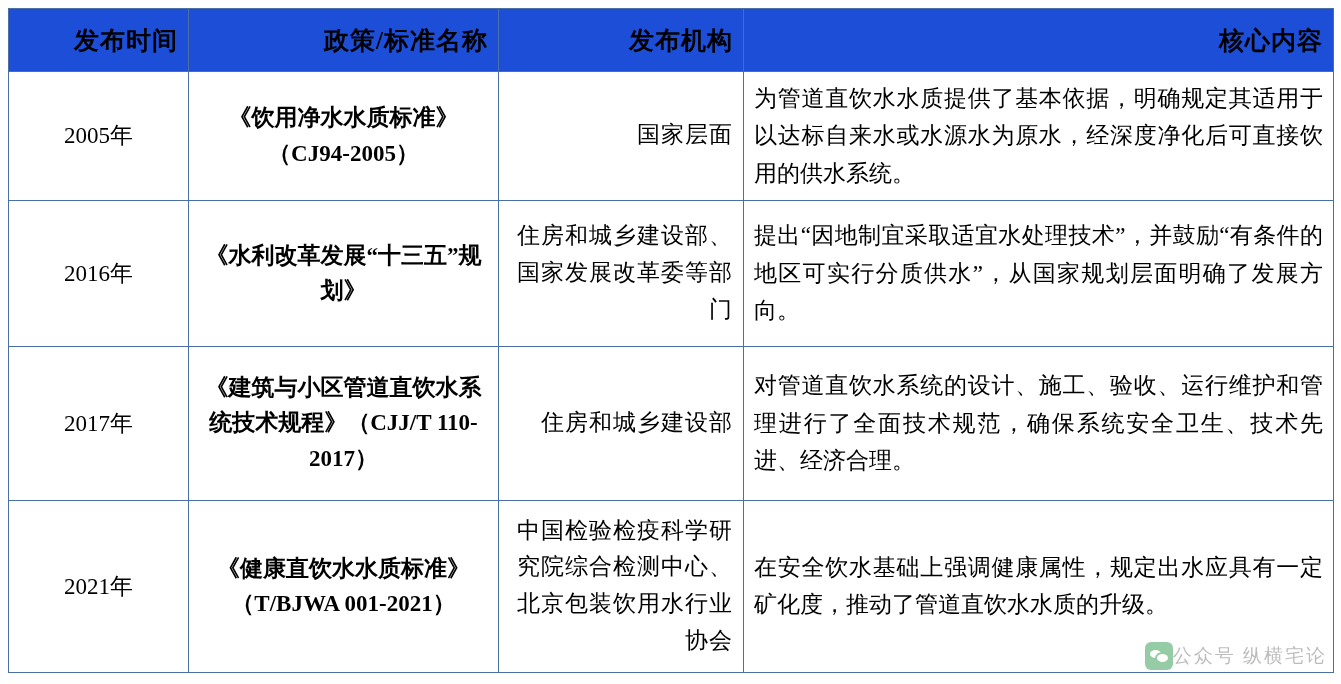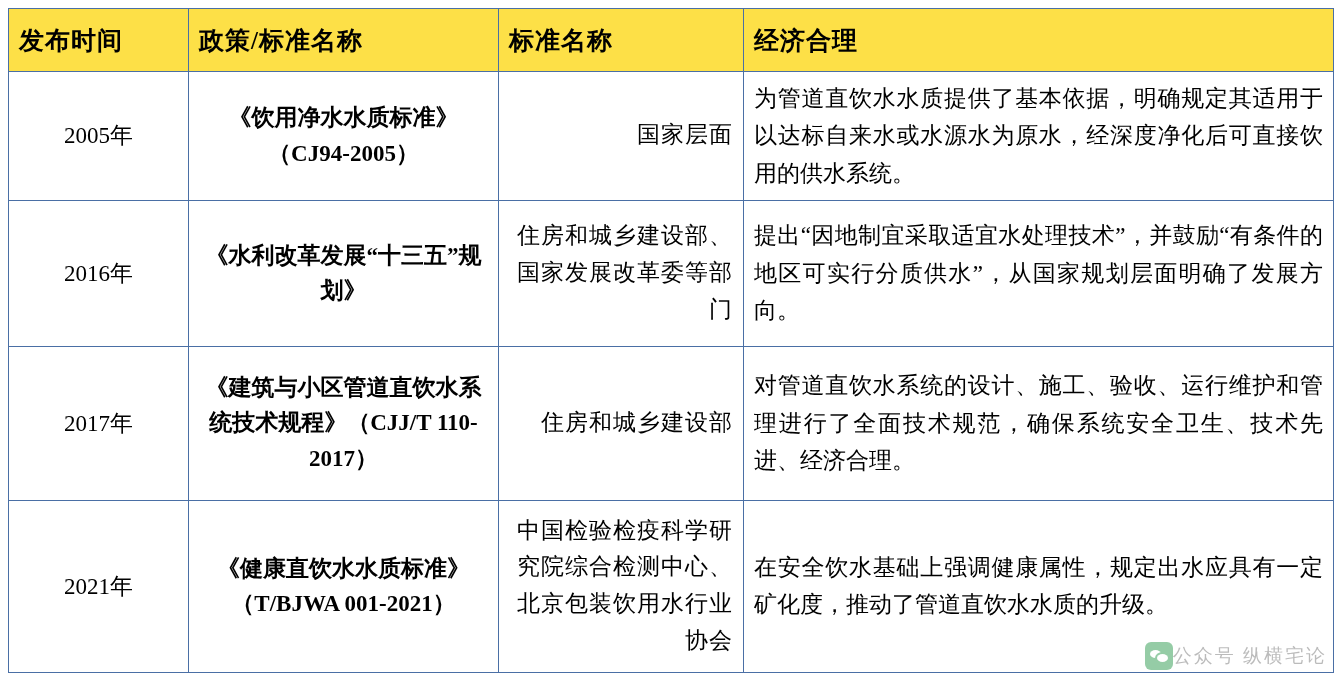--- a/index.html
+++ b/index.html
@@ -25,25 +25,25 @@
     width: 1325px;
     table-layout: fixed;
   }
   table.policy-table td,
   table.policy-table th {
     border: 1px solid #4a6fa5;
     vertical-align: middle;
     padding: 8px 10px;
   }
   thead th {
-    background: #fde047;
+    background: #1d4ed8;
     color: #000000;
     font-weight: bold;
     font-size: 25px;
-    text-align: left;
+    text-align: right;
     height: 46px;
     letter-spacing: 1px;
   }
   col.c-time  { width: 180px; }
   col.c-name  { width: 310px; }
   col.c-org   { width: 245px; }
   col.c-core  { width: 590px; }
 
   td.time {
     text-align: center;
@@ -125,22 +125,22 @@
     <colgroup>
       <col class="c-time">
       <col class="c-name">
       <col class="c-org">
       <col class="c-core">
     </colgroup>
     <thead>
       <tr>
         <th>发布时间</th>
         <th>政策/标准名称</th>
-        <th>标准名称</th>
-        <th>经济合理</th>
+        <th>发布机构</th>
+        <th>核心内容</th>
       </tr>
     </thead>
     <tbody>
       <tr class="r1">
         <td class="time">2005年</td>
         <td class="name">《饮用净水水质标准》（CJ94-2005）</td>
         <td class="org">国家层面</td>
         <td class="core">为管道直饮水水质提供了基本依据，明确规定其适用于以达标自来水或水源水为原水，经深度净化后可直接饮用的供水系统。</td>
       </tr>
       <tr class="r2">

